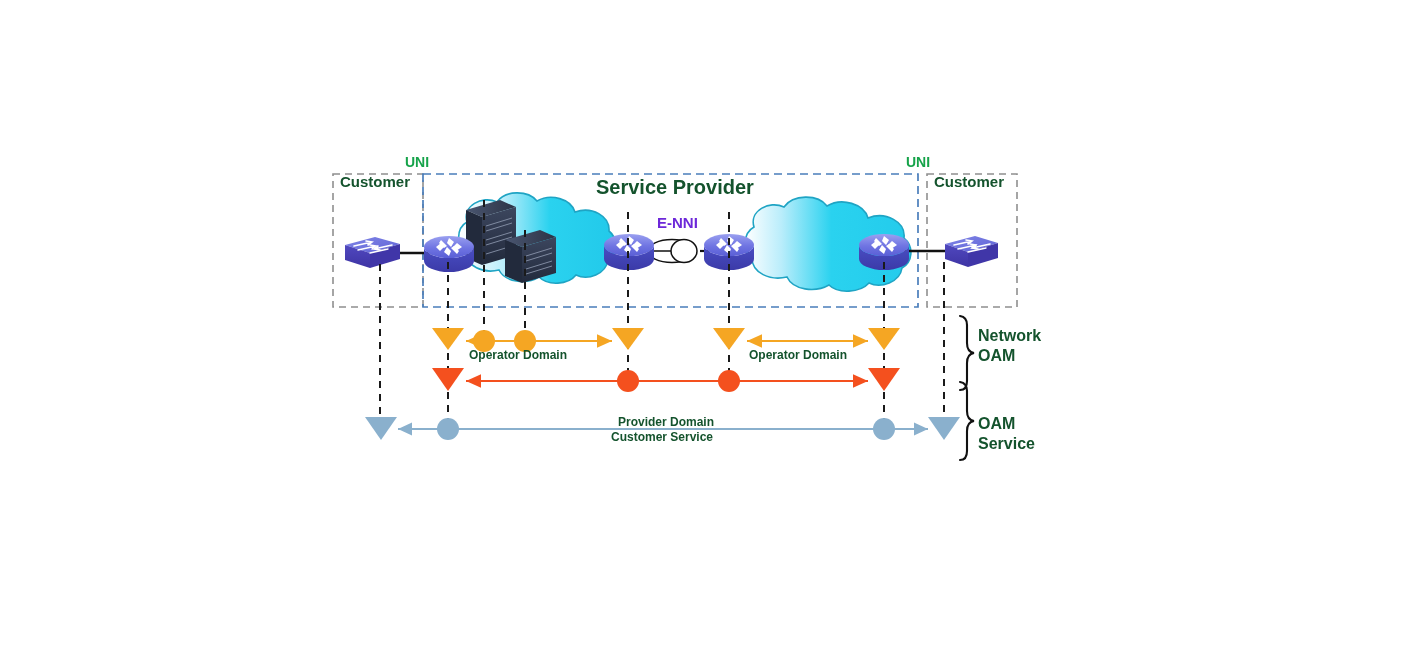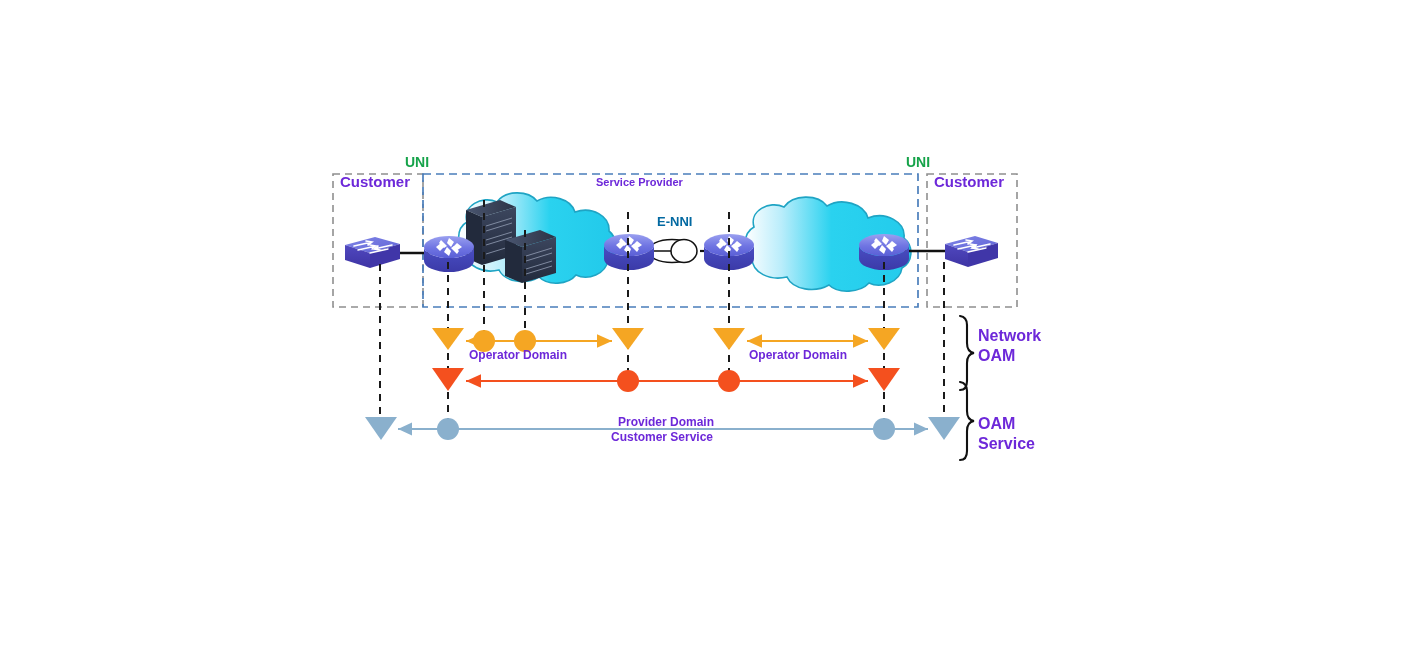--- a/index.html
+++ b/index.html
@@ -23,28 +23,28 @@
   svg.layer {
     position: absolute;
     left: 0; top: 0;
     width: 1411px;
     height: 657px;
   }
   .lbl {
     position: absolute;
     font-family: "Liberation Sans", sans-serif;
     font-weight: bold;
-    color: #6d28d9;
+    color: #14532d;
     white-space: nowrap;
     line-height: 1.12;
   }
   .lbl-customer   { font-size: 15px; }
-  .lbl-sp         { font-size: 11px; }
+  .lbl-sp         { font-size: 20px; }
   .lbl-uni        { font-size: 14px; color: #16a34a; }
-  .lbl-enni       { font-size: 13px; color: #0369a1; }
+  .lbl-enni       { font-size: 15px; color: #6d28d9; }
   .lbl-domain     { font-size: 12px; }
   .lbl-oam        { font-size: 16px; }
 </style>
 </head>
 <body>
 
 <div id="diagram-root">
 
   <svg class="layer" viewBox="0 0 1411 657">
     <defs>

